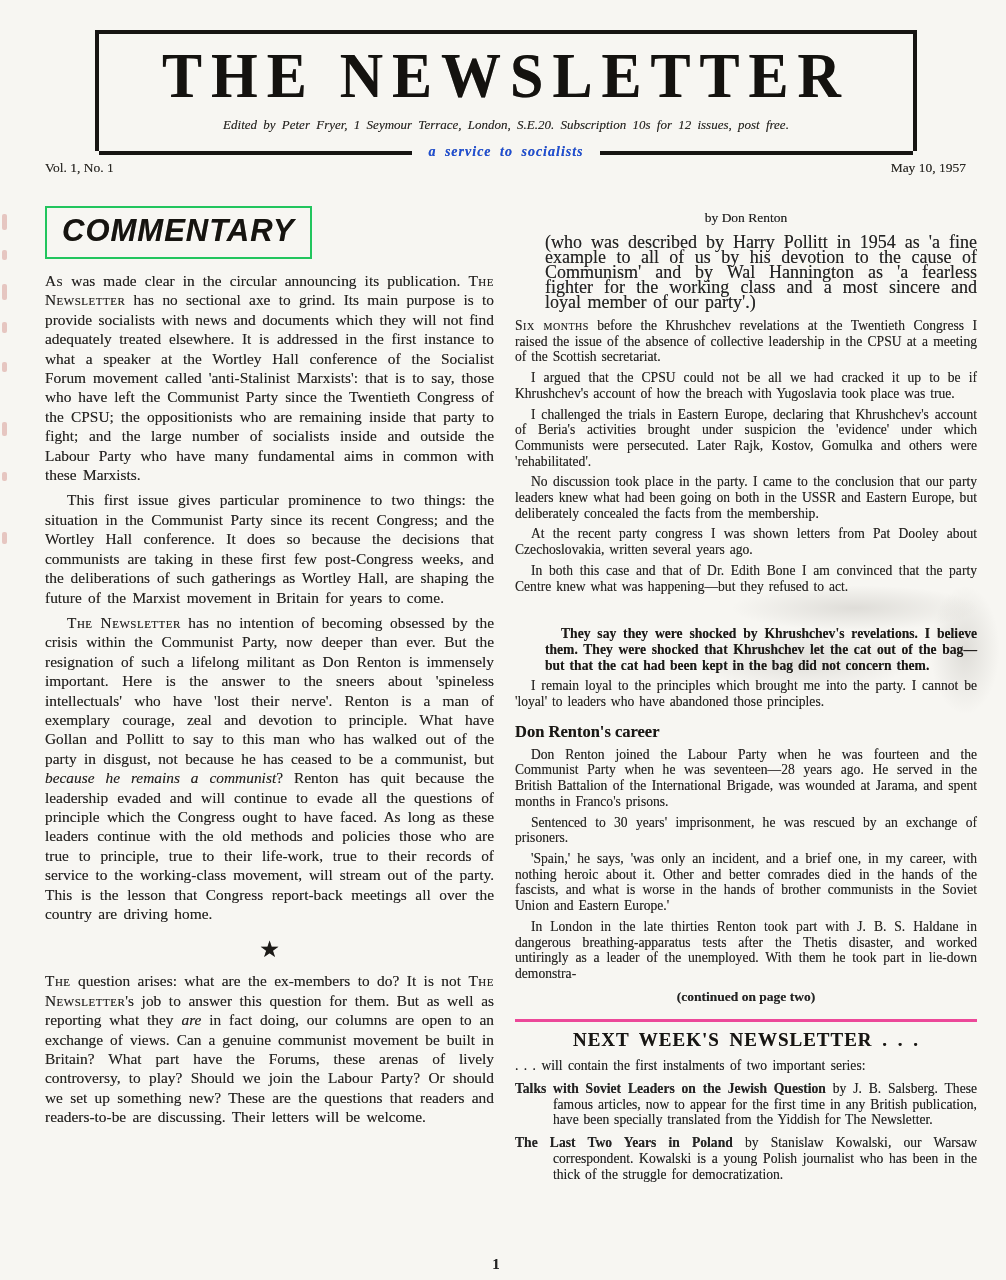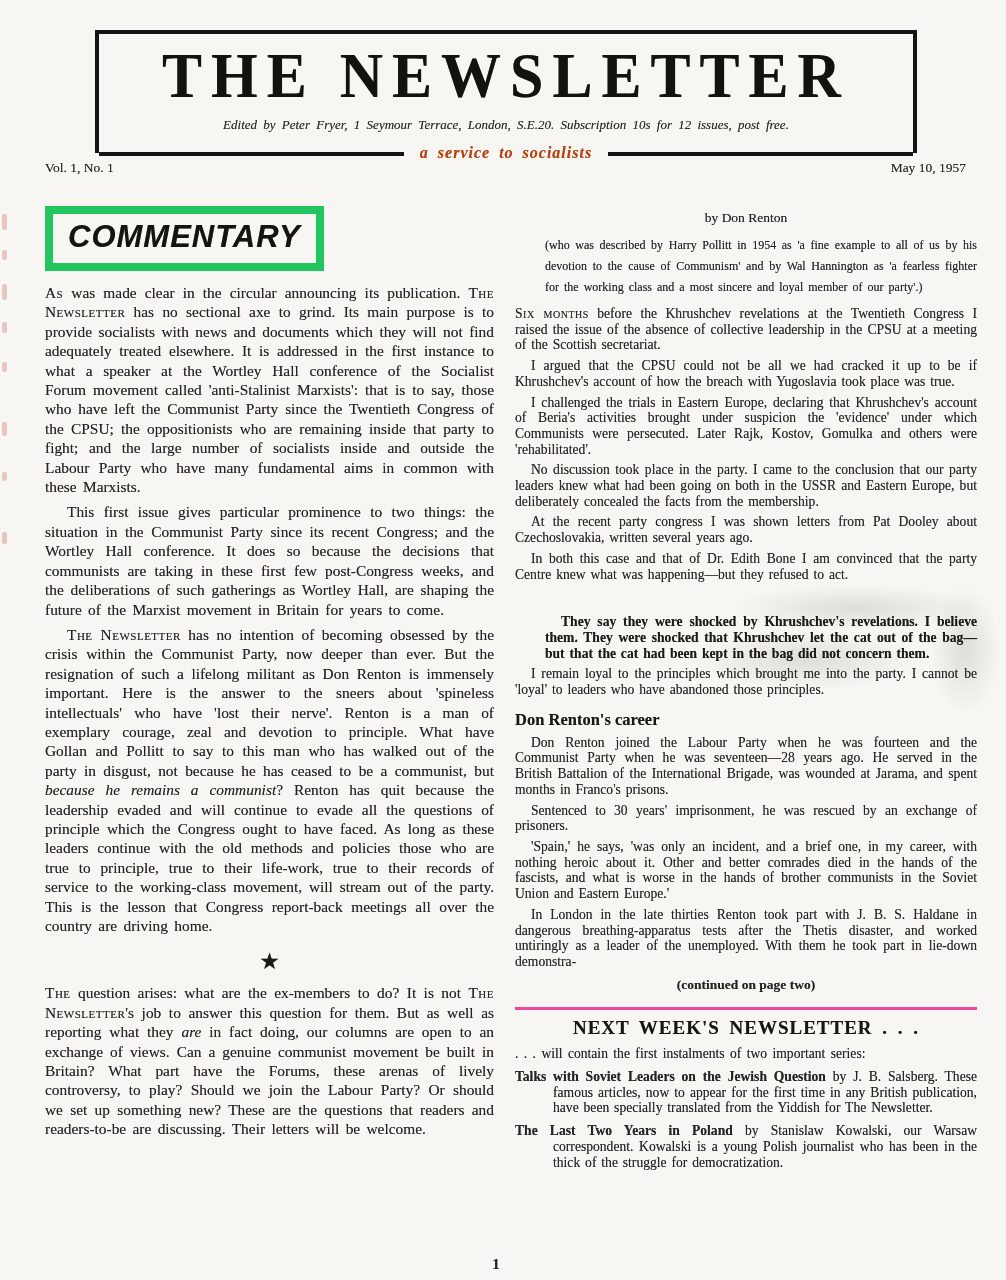--- a/index.html
+++ b/index.html
@@ -20,56 +20,56 @@
     text-align:center; font-weight:bold; font-size:60px; line-height:1.0;
     letter-spacing:9px; color:#14120f; transform:scaleY(1.04);
   }
   .m-edited {
     text-align:center; font-style:italic; font-size:13px; color:#2c2a26;
     margin-top:11px; word-spacing:3px;
   }
   .tagline-row { display:flex; align-items:center; margin-top:2px; transform:translateY(10px); }
   .tagline-row .rule { flex:1; height:4px; background:#171513; }
   .tagline {
-    font-style:italic; font-weight:bold; font-size:16px; padding:0 16px;
-    letter-spacing:1px; word-spacing:4px; transform:translateY(-1px); color:#c2410c;
+    font-style:italic; font-weight:bold; font-size:14px; padding:0 16px;
+    letter-spacing:1px; word-spacing:4px; transform:translateY(-1px); color:#1d4ed8;
   }
 
   
   .issue-row {
     position:absolute; left:45px; right:40px; top:160px;
     display:flex; justify-content:space-between; font-size:13.5px; color:#2b2925;
   }
 
   
   .col-left  { position:absolute; left:45px;  top:206px; width:449px; }
   .col-right { position:absolute; left:515px; top:206px; width:462px; }
 
   .commentary-box {
-    display:inline-block; border:8px solid #22c55e; padding:5px 15px 8px 15px;
+    display:inline-block; border:2px solid #22c55e; padding:5px 15px 8px 15px;
     background:#f7f6f2;
   }
   .commentary-title {
     font-family:"Liberation Sans", sans-serif; font-weight:bold; font-style:italic;
     font-size:31px; letter-spacing:1px; color:#161410;
   }
   .lc {
     font-size:15.4px; line-height:19.4px; text-align:justify;
     word-spacing:2.5px; margin-top:6px; text-indent:22px; color:#262422;
   }
   .lc.first { margin-top:12px; text-indent:0; }
   .star-sep { text-align:center; font-size:23px; margin:13px 0 8px 0; color:#1c1a17; }
 
   .art-title {
     text-align:center; font-weight:bold; font-size:17px; letter-spacing:0.5px;
     word-spacing:3px; color:#1a1815;
   }
   .byline { text-align:center; font-weight:normal; font-size:13.5px; margin-top:4px; }
   .art-intro {
-    margin:9px 0 8px 30px; font-size:12px; line-height:21px; text-align:justify;
+    margin:9px 0 8px 30px; font-size:18px; line-height:15px; text-align:justify;
     word-spacing:2px;
   }
   .rc {
     font-size:13.6px; line-height:15.7px; text-align:justify; word-spacing:1.5px;
     margin-top:5px; text-indent:16px; color:#282624;
   }
   .rc.first { text-indent:0; margin-top:6px; }
   .rc.bold-para { font-weight:bold; margin-left:30px; color:#1c1a17;margin-top:32px; }
   .career-h { font-weight:bold; font-size:16.5px; margin-top:12px; color:#1a1815; }
   .continued { text-align:center; font-weight:bold; font-size:13.5px; margin-top:7px; }

